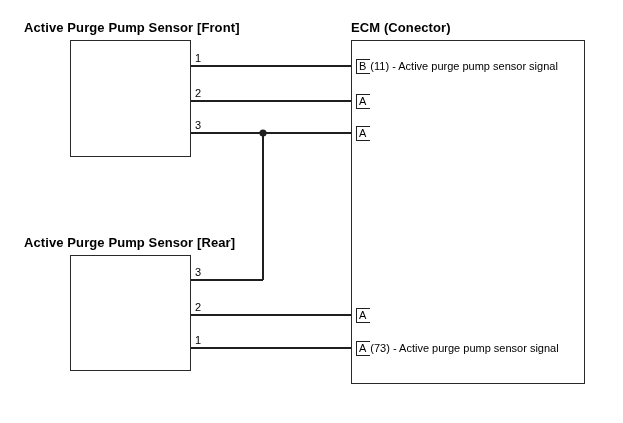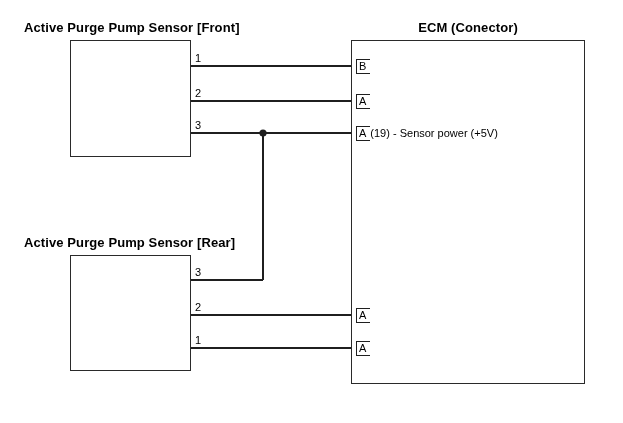--- a/index.html
+++ b/index.html
@@ -79,50 +79,51 @@
 
     <line x1="190" y1="348" x2="357" y2="348"></line>
 
     <circle cx="263" cy="133" r="3.6"></circle>
   </svg>
 
   <div class="title" style="left:24px;top:20px;">Active Purge Pump Sensor [Front]</div>
 
   <div class="title" style="left:24px;top:235px;">Active Purge Pump Sensor [Rear]</div>
 
-  <div class="title" style="left:351px;top:20px;width:234px;text-align:center;">ECM (Conector)</div>
+  <div class="title" style="left:351px;top:20px;width:234px;">ECM (Conector)</div>
 
   <div class="box" style="left:70px;top:40px;width:121px;height:117px;"></div>
 
   <div class="box" style="left:70px;top:255px;width:121px;height:116px;"></div>
 
   <div class="box" style="left:351px;top:40px;width:234px;height:344px;"></div>
 
   <div class="pin-num" style="left:195px;top:52px;">1</div>
   <div class="pin-num" style="left:195px;top:87px;">2</div>
   <div class="pin-num" style="left:195px;top:119px;">3</div>
 
   <div class="pin-num" style="left:195px;top:266px;">3</div>
   <div class="pin-num" style="left:195px;top:301px;">2</div>
   <div class="pin-num" style="left:195px;top:334px;">1</div>
 
   <div class="ecm-row" style="left:356px;top:57px;">
     <span class="pin-letter">B</span>
+      <span class="pin-rest">(11) - Active purge pump sensor signal</span>
   </div>
 
   <div class="ecm-row" style="left:356px;top:92px;">
     <span class="pin-letter">A</span>
   </div>
 
   <div class="ecm-row" style="left:356px;top:124px;">
     <span class="pin-letter">A</span>
-      <span class="pin-rest">(19) - Sensor power (+5V)</span>
   </div>
 
   <div class="ecm-row" style="left:356px;top:306px;">
     <span class="pin-letter">A</span>
   </div>
 
   <div class="ecm-row" style="left:356px;top:339px;">
     <span class="pin-letter">A</span>
+      <span class="pin-rest">(73) - Active purge pump sensor signal</span>
   </div>
 
 </div>
 
 </body></html>

